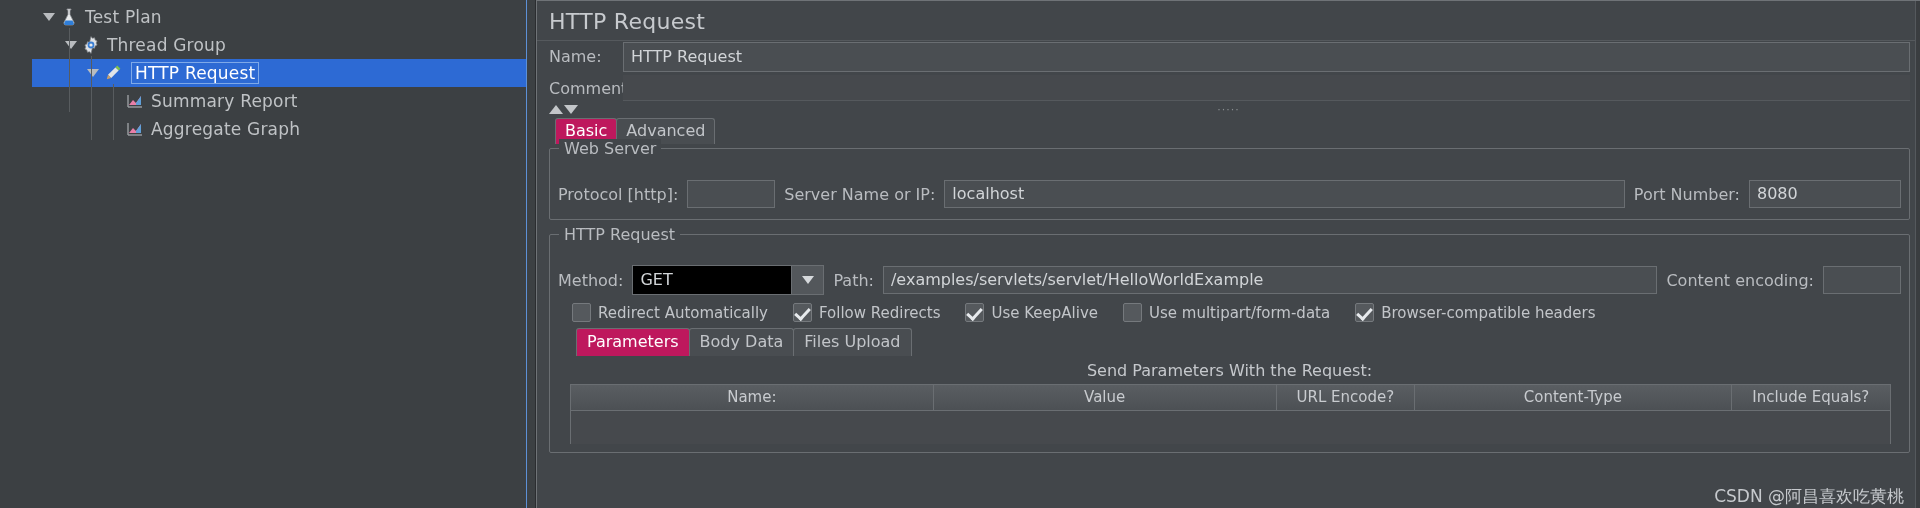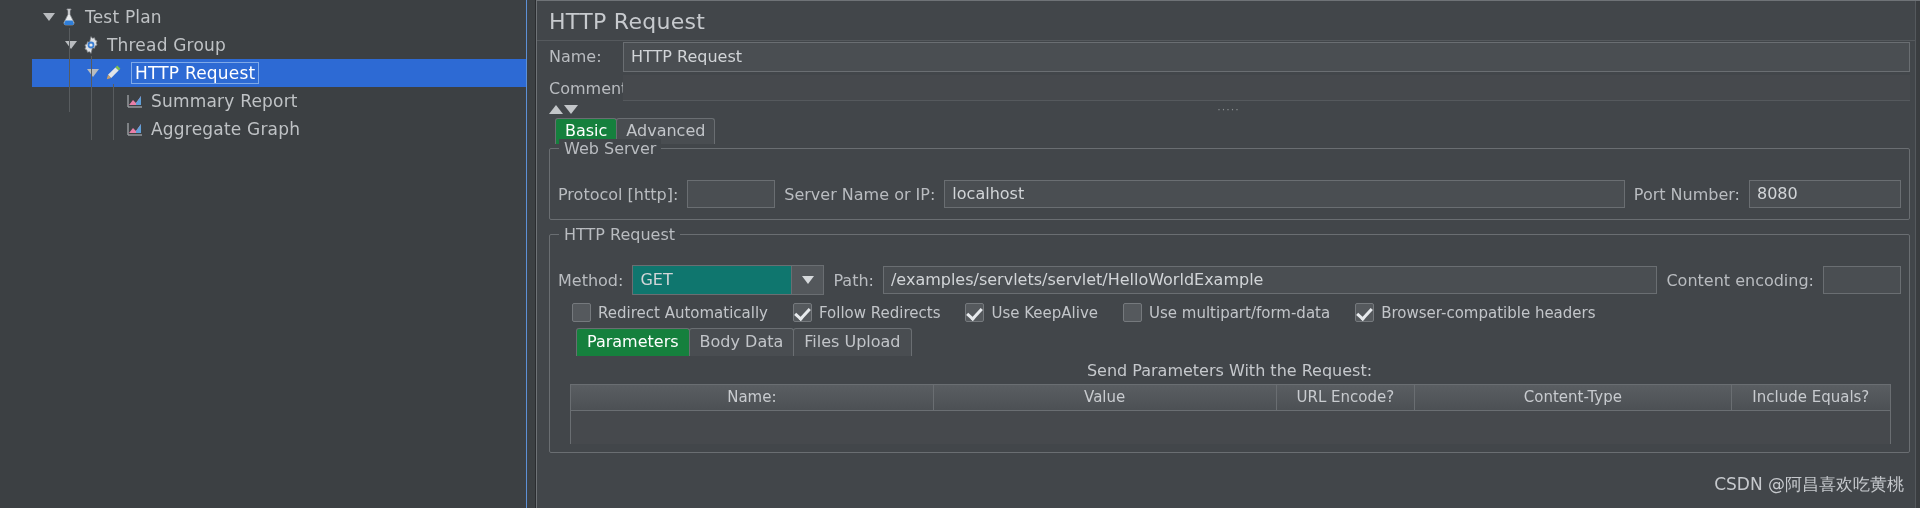--- a/index.html
+++ b/index.html
@@ -174,21 +174,21 @@
     color: #c2c5c9;
     padding: 2px 9px 3px 9px;
     border: 1px solid #6a6e72;
     border-bottom: none;
     background: #494d51;
     margin-right: -1px;
     border-radius: 3px 3px 0 0;
     line-height: 20px;
   }
   .tab.active {
-    background: #15803d;
+    background: #be185d;
     color: #ffffff;
   }
 
   
   .group {
     margin: 0 10px 0 12px;
     border: 1px solid #6a6e72;
     border-radius: 2px;
     position: relative;
     padding: 28px 8px 8px 8px;
@@ -206,21 +206,21 @@
     align-items: center;
     gap: 9px;
     height: 34px;
   }
 
   
   .combo {
     display: flex;
     align-items: stretch;
     border: 1px solid #6a6e72;
-    background: #0f766e;
+    background: #000000;
     height: 30px;
   }
   .combo .cval {
     color: #d2d5d8;
     font-size: 16px;
     line-height: 28px;
     padding: 0 7px;
     flex: 1 1 auto;
   }
   .combo .carrow {
@@ -303,21 +303,21 @@
     line-height: 25px;
     text-align: center;
     border-right: 1px solid #6a6e72;
     overflow: hidden;
     white-space: nowrap;
   }
   .th:last-child { border-right: none; }
 
   .watermark {
     position: absolute;
-    right: 16px; bottom: 12px;
+    right: 16px; bottom: 0;
     color: #c6c9cd;
     font-size: 17px;
     white-space: nowrap;
   }
   .scroll-edge {
     position: absolute;
     right: 0; top: 0; bottom: 0;
     width: 5px;
     background: #3a3d40;
     border-left: 1px solid #55595d;

